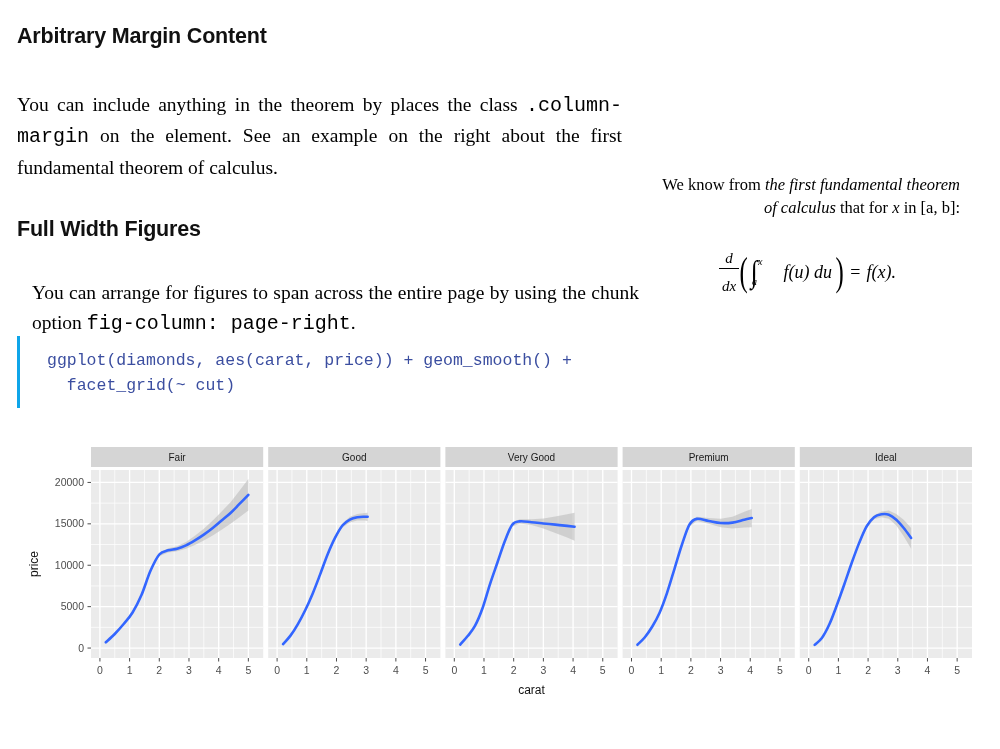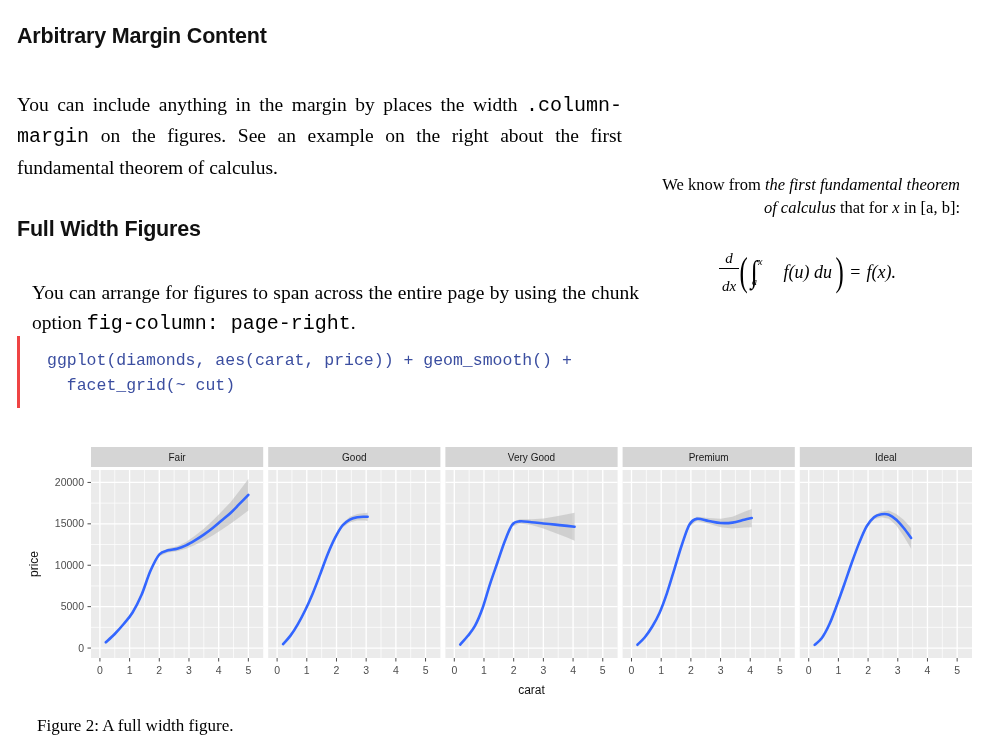--- a/index.html
+++ b/index.html
@@ -121,21 +121,21 @@
   .intlims .up { margin-left: 2px; }
   .intlims .lo { margin-left: -4px; }
 
   
   #code-block {
     position: absolute;
     left: 17px;
     top: 336px;
     width: 660px;
     height: 72px;
-    border-left: 3px solid #ef4444;
+    border-left: 3px solid #0ea5e9;
     box-sizing: border-box;
   }
   #code-block pre {
     margin: 0;
     padding: 12px 0 0 27px;
     font-family: "Liberation Mono", "DejaVu Sans Mono", monospace;
     font-size: 16.5px;
     line-height: 25px;
     color: #3b4ea0;
     white-space: pre;
@@ -168,21 +168,21 @@
     font-family: "Liberation Sans", "DejaVu Sans", sans-serif;
     font-size: 12px;
     fill: #111111;
   }
 </style>
 </head>
 <body>
 
 <h2 class="h2" id="heading-margin-content">Arbitrary Margin Content</h2>
 
-<p class="para" id="para-margin-content"><span>You can include anything in the margin by places the width </span><span class="mono">.column-margin</span><span> on the figures. See an example on the right about the first fundamental theorem of calculus.</span></p>
+<p class="para" id="para-margin-content"><span>You can include anything in the theorem by places the class </span><span class="mono">.column-margin</span><span> on the element. See an example on the right about the first fundamental theorem of calculus.</span></p>
 
 <h2 class="h2" id="heading-full-width">Full Width Figures</h2>
 
 <p class="para" id="para-full-width"><span>You can arrange for figures to span across the entire page by using the chunk option </span><span class="mono">fig-column: page-right</span><span>.</span></p>
 
 <div id="margin-note"><span>We know from </span><span class="it">the first fundamental theorem of calculus</span><span> that for </span><span class="mvar">x</span><span> in [a, b]:</span></div>
 
 <div id="margin-formula">
   <div class="math-row">
     <span class="frac">
@@ -402,14 +402,13 @@
       <text x="64" y="180.25198237885462" text-anchor="end" class="tick-label">5000</text>
       <line x1="67.5" y1="135.24229074889868" x2="71" y2="135.24229074889868" stroke="#4d4d4d" stroke-width="1"></line>
       <text x="64" y="138.84229074889868" text-anchor="end" class="tick-label">10000</text>
       <line x1="67.5" y1="93.83259911894274" x2="71" y2="93.83259911894274" stroke="#4d4d4d" stroke-width="1"></line>
       <text x="64" y="97.43259911894273" text-anchor="end" class="tick-label">15000</text>
       <line x1="67.5" y1="52.422907488986766" x2="71" y2="52.422907488986766" stroke="#4d4d4d" stroke-width="1"></line>
       <text x="64" y="56.02290748898677" text-anchor="end" class="tick-label">20000</text>
       <text x="511.5" y="264" text-anchor="middle" class="axis-title">carat</text>
       <text x="18" y="134" text-anchor="middle" class="axis-title" transform="rotate(-90 18 134)">price</text>
     </svg>
-  <div id="figure-caption">Figure 2: A full width figure.</div>
 </div>
 
 </body></html>

